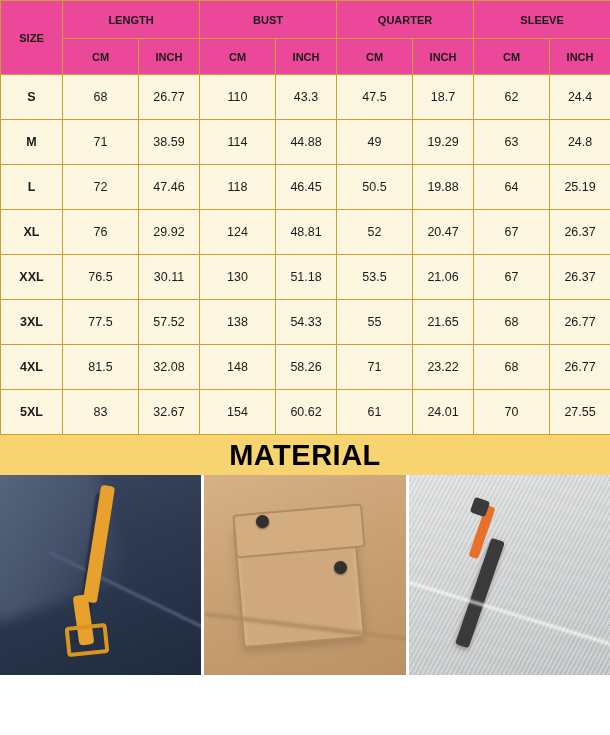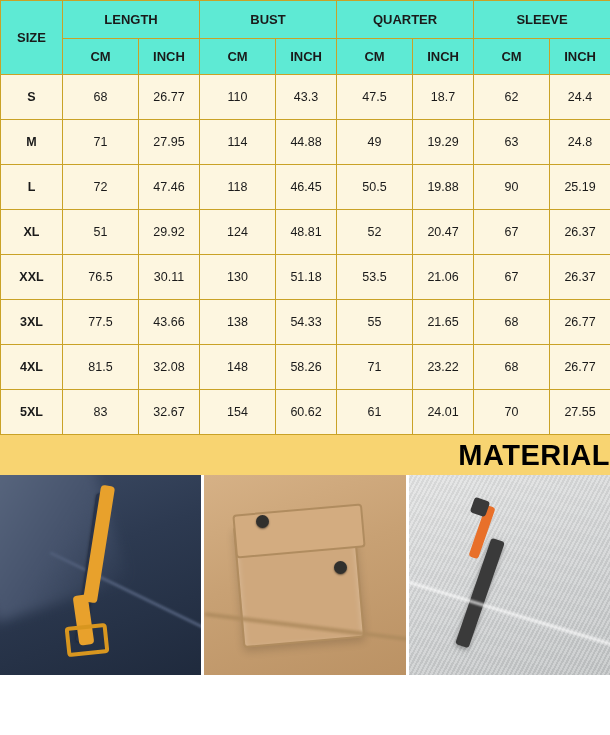--- a/index.html
+++ b/index.html
@@ -30,41 +30,40 @@
   }
   .banner-title {
     height: 40px;
     line-height: 40px;
     font-size: 29px;
   }
   .banner-material {
     height: 40px;
     line-height: 40px;
     font-size: 29px;
-    text-align: right;
   }
 
   
   table.size-table {
     border-collapse: collapse;
     width: 610px;
     table-layout: fixed;
   }
   table.size-table th,
   table.size-table td {
     border: 1px solid #c9a227;
     text-align: center;
     vertical-align: middle;
     font-size: 12.5px;
     color: #1a1a1a;
   }
   table.size-table th {
-    background: #5eead4;
+    background: #ec4899;
     font-weight: bold;
-    font-size: 13px;
+    font-size: 11px;
   }
   .hdr-group {
     height: 38px;
   }
   .hdr-unit {
     height: 36px;
   }
   .size-cell {
     background: #fdf6e0;
     font-weight: bold;
@@ -306,42 +305,42 @@
         <td class="data-cell">110</td>
         <td class="data-cell">43.3</td>
         <td class="data-cell">47.5</td>
         <td class="data-cell">18.7</td>
         <td class="data-cell">62</td>
         <td class="data-cell">24.4</td>
       </tr>
       <tr>
         <td class="size-cell">M</td>
         <td class="data-cell">71</td>
-        <td class="data-cell">27.95</td>
+        <td class="data-cell">38.59</td>
         <td class="data-cell">114</td>
         <td class="data-cell">44.88</td>
         <td class="data-cell">49</td>
         <td class="data-cell">19.29</td>
         <td class="data-cell">63</td>
         <td class="data-cell">24.8</td>
       </tr>
       <tr>
         <td class="size-cell">L</td>
         <td class="data-cell">72</td>
         <td class="data-cell">47.46</td>
         <td class="data-cell">118</td>
         <td class="data-cell">46.45</td>
         <td class="data-cell">50.5</td>
         <td class="data-cell">19.88</td>
-        <td class="data-cell">90</td>
+        <td class="data-cell">64</td>
         <td class="data-cell">25.19</td>
       </tr>
       <tr>
         <td class="size-cell">XL</td>
-        <td class="data-cell">51</td>
+        <td class="data-cell">76</td>
         <td class="data-cell">29.92</td>
         <td class="data-cell">124</td>
         <td class="data-cell">48.81</td>
         <td class="data-cell">52</td>
         <td class="data-cell">20.47</td>
         <td class="data-cell">67</td>
         <td class="data-cell">26.37</td>
       </tr>
       <tr>
         <td class="size-cell">XXL</td>
@@ -350,21 +349,21 @@
         <td class="data-cell">130</td>
         <td class="data-cell">51.18</td>
         <td class="data-cell">53.5</td>
         <td class="data-cell">21.06</td>
         <td class="data-cell">67</td>
         <td class="data-cell">26.37</td>
       </tr>
       <tr>
         <td class="size-cell">3XL</td>
         <td class="data-cell">77.5</td>
-        <td class="data-cell">43.66</td>
+        <td class="data-cell">57.52</td>
         <td class="data-cell">138</td>
         <td class="data-cell">54.33</td>
         <td class="data-cell">55</td>
         <td class="data-cell">21.65</td>
         <td class="data-cell">68</td>
         <td class="data-cell">26.77</td>
       </tr>
       <tr>
         <td class="size-cell">4XL</td>
         <td class="data-cell">81.5</td>

